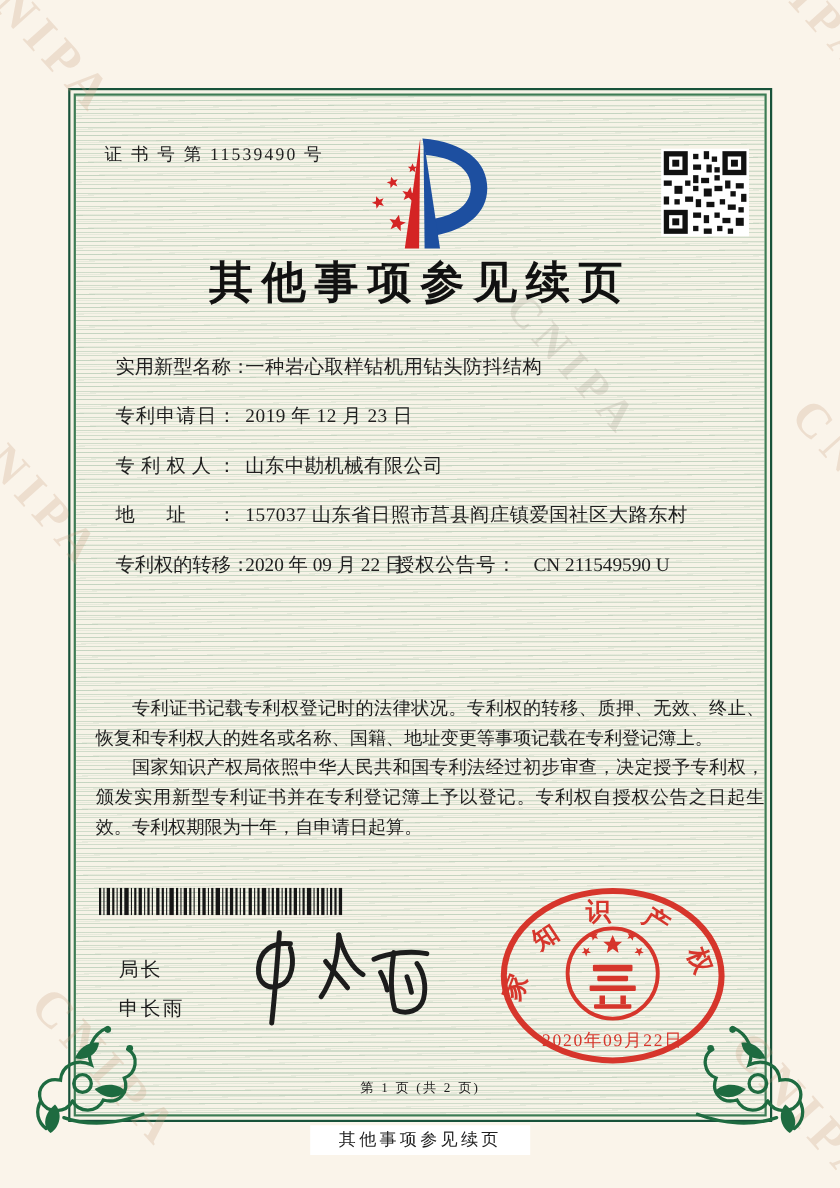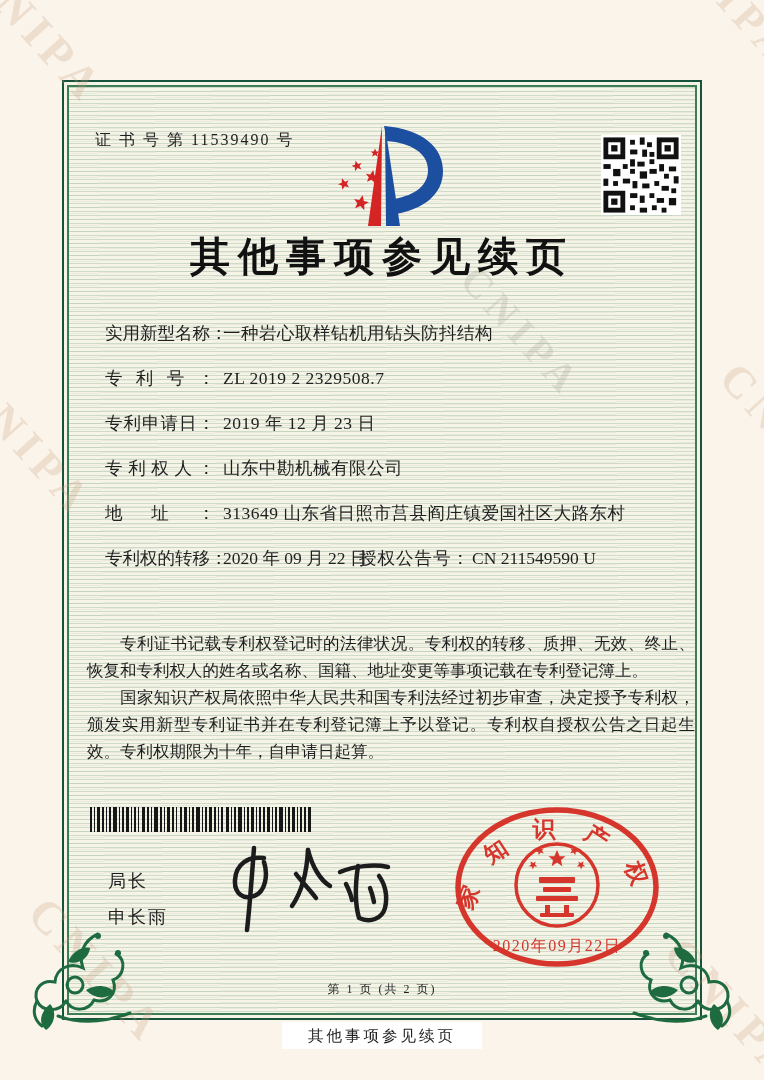--- a/index.html
+++ b/index.html
@@ -59,21 +59,21 @@
     font-size:40px;font-weight:600;letter-spacing:8px;color:#111;
   }
 
   .fields{left:105px;top:324px;width:560px;font-size:17.5px;}
   .frow{display:flex;margin-bottom:26px;line-height:19px;white-space:nowrap;}
   .flabel{display:inline-block;width:110px;text-align:justify;text-align-last:justify;flex:none;}
   .fvalue{margin-left:8px;letter-spacing:0.5px;}
   .grant{display:flex;}
   .gpair{display:flex;white-space:nowrap;}
   .gval{margin-left:8px;width:136px;flex:none;}
-  .gval2{margin-left:3px;}
+  .gval2{margin-left:16px;}
   .gpair2{margin-left:0px;}
 
   .paras{left:87px;top:630px;width:608px;font-size:16.5px;line-height:1.64;text-align:justify;}
   .paras p{margin:0;text-indent:2em;}
 
   .barcode{left:90px;top:807px;width:222px;height:25px;}
 
   .sign{left:108px;top:869px;font-size:18px;letter-spacing:2px;}
   .sign .name{margin-top:12px;}
 
@@ -212,34 +212,30 @@
   </svg>
 
   <div class="content title">其他事项参见续页</div>
 
   <div class="content fields">
     <div class="frow">
       <span class="flabel">实用新型名称：</span>
       <span class="fvalue">一种岩心取样钻机用钻头防抖结构</span>
     </div>
     <div class="frow">
-      <span class="flabel">专利号：</span>
-      <span class="fvalue">ZL 2019 2 2329508.7</span>
-    </div>
-    <div class="frow">
       <span class="flabel">专利申请日：</span>
       <span class="fvalue">2019 年 12 月 23 日</span>
     </div>
     <div class="frow">
       <span class="flabel">专利权人：</span>
       <span class="fvalue">山东中勘机械有限公司</span>
     </div>
     <div class="frow">
       <span class="flabel">地址：</span>
-      <span class="fvalue">313649 山东省日照市莒县阎庄镇爱国社区大路东村</span>
+      <span class="fvalue">157037 山东省日照市莒县阎庄镇爱国社区大路东村</span>
     </div>
     <div class="frow grant">
       <div class="gpair">
         <span class="flabel">专利权的转移：</span>
         <span class="gval">2020 年 09 月 22 日</span>
       </div>
       <div class="gpair gpair2">
         <span class="flabel">授权公告号：</span>
         <span class="gval2">CN 211549590 U</span>
       </div>

